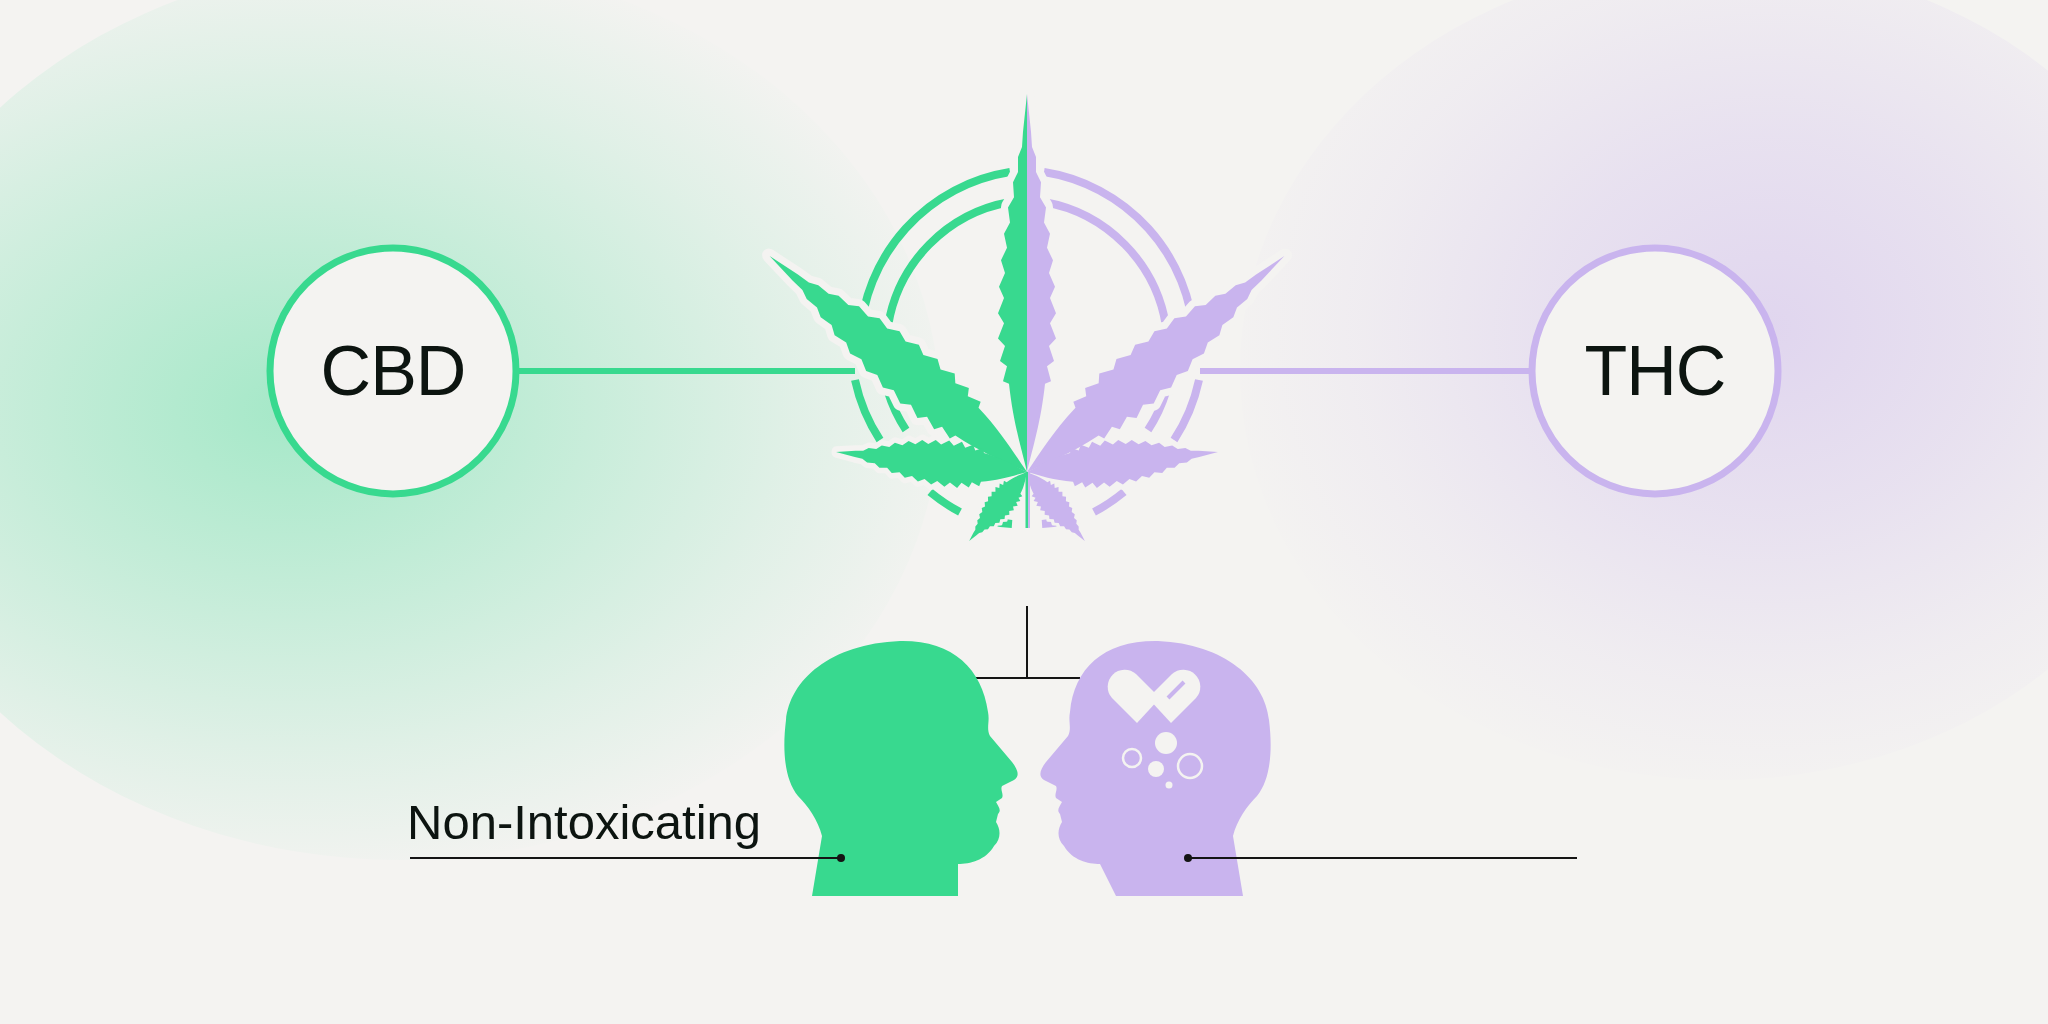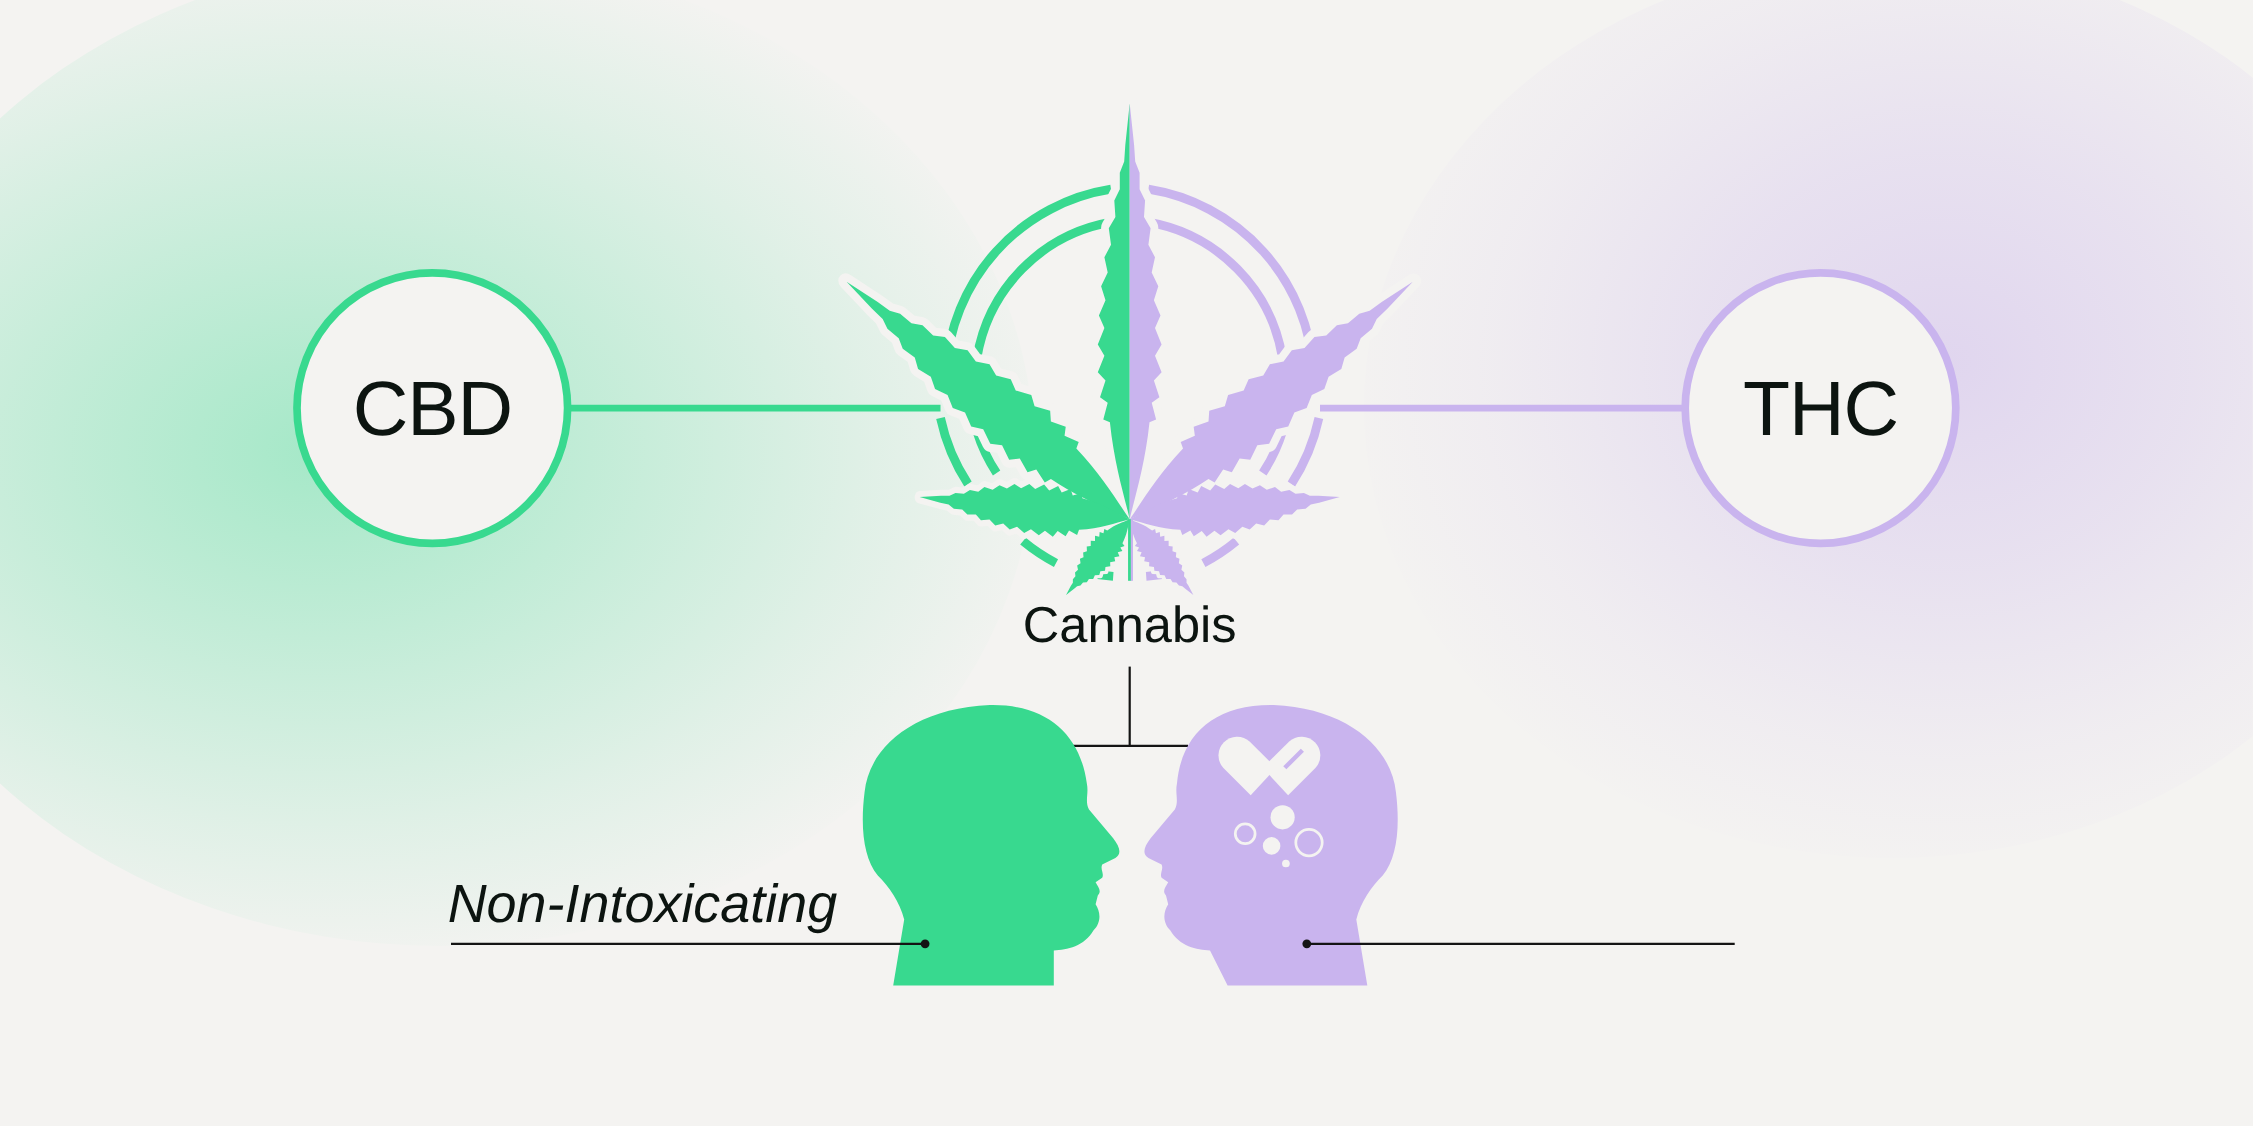--- a/index.html
+++ b/index.html
@@ -38,21 +38,21 @@
     .cbd-label { left: 393px; top: 371px; }
     .thc-label { left: 1655px; top: 371px; }
     .cannabis-label {
       left: 1027px; top: 568px;
       font-size: 46px;
       transform: translate(-50%, -50%);
     }
     .side-label {
       font-size: 49px;
     }
-    .non-intox { left: 407px; top: 798px; font-style: italic; }
+    .non-intox { left: 407px; top: 798px; }
     .psycho { left: 1270px; top: 798px; }
   </style>
 </head>
 <body>
 
 <div class="glow glow-green"></div>
 <div class="glow glow-purple"></div>
 
 <div class="stage">
   <svg class="art" width="2048" height="1024" viewBox="0 0 2048 1024" xmlns="http://www.w3.org/2000/svg">
@@ -180,15 +180,14 @@
     </g>
 
     <line x1="410" y1="858" x2="840" y2="858" stroke="#141414" stroke-width="2"></line>
     <circle cx="841" cy="858" r="4" fill="#141414"></circle>
     <line x1="1188" y1="858" x2="1577" y2="858" stroke="#141414" stroke-width="2"></line>
     <circle cx="1188" cy="858" r="4" fill="#141414"></circle>
   </svg>
 
   <div class="label circle-label thc-label">THC</div>
   <div class="label circle-label cbd-label">CBD</div>
-  <div class="label cannabis-label">Cannabis</div>
   <div class="label side-label non-intox">Non-Intoxicating</div>
 </div>
 
 </body></html>

